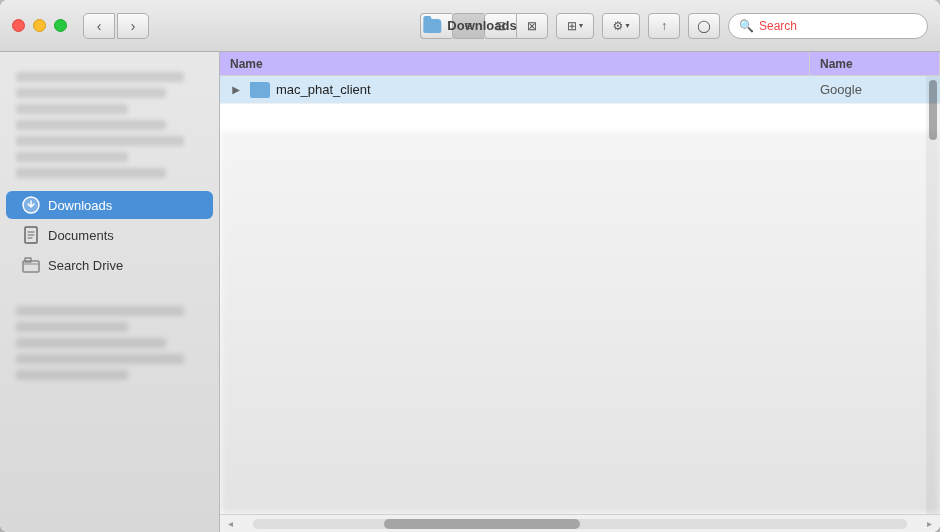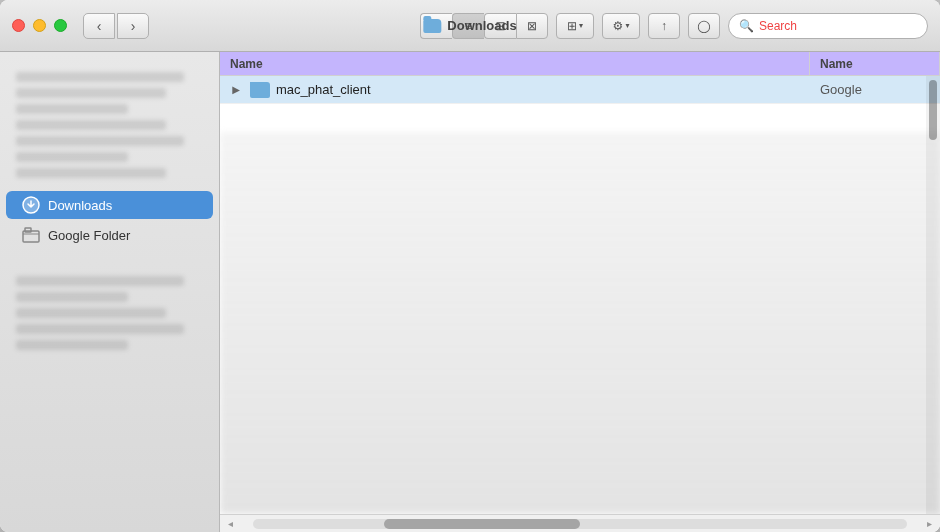--- a/index.html
+++ b/index.html
@@ -493,30 +493,39 @@
         <div class="sidebar-icon">
           <svg width="18" height="18" viewBox="0 0 18 18" fill="none">
             <circle cx="9" cy="9" r="8" fill="white" opacity="0.3"></circle>
             <circle cx="9" cy="9" r="8" stroke="white" stroke-width="1.5"></circle>
             <path d="M9 5v6M6 8l3 3 3-3" stroke="white" stroke-width="1.5" stroke-linecap="round" stroke-linejoin="round"></path>
           </svg>
         </div>
         <span>Downloads</span>
       </div>
 
+      <div class="sidebar-item">
+        <div class="sidebar-icon">
+          <svg width="16" height="18" viewBox="0 0 16 18" fill="none">
+            <rect x="2" y="1" width="12" height="16" rx="1" fill="none" stroke="#666" stroke-width="1.5"></rect>
+            <path d="M5 6h6M5 9h6M5 12h4" stroke="#666" stroke-width="1" stroke-linecap="round"></path>
+          </svg>
+        </div>
+        <span>Documents</span>
+      </div>
 
       <div class="sidebar-item">
         <div class="sidebar-icon">
           <svg width="18" height="16" viewBox="0 0 18 16" fill="none">
             <rect x="1" y="4" width="16" height="11" rx="1" fill="none" stroke="#888" stroke-width="1.5"></rect>
             <path d="M1 7h16" stroke="#888" stroke-width="1"></path>
             <rect x="3" y="1" width="6" height="4" rx="0.5" fill="none" stroke="#888" stroke-width="1.5"></rect>
           </svg>
         </div>
-        <span>Google Folder</span>
+        <span>Search Drive</span>
       </div>
 
       <div class="sidebar-blurred" style="margin-top: 16px;">
         <div class="blur-line long"></div>
         <div class="blur-line short"></div>
         <div class="blur-line medium"></div>
         <div class="blur-line long"></div>
         <div class="blur-line short"></div>
       </div>
     </div>

